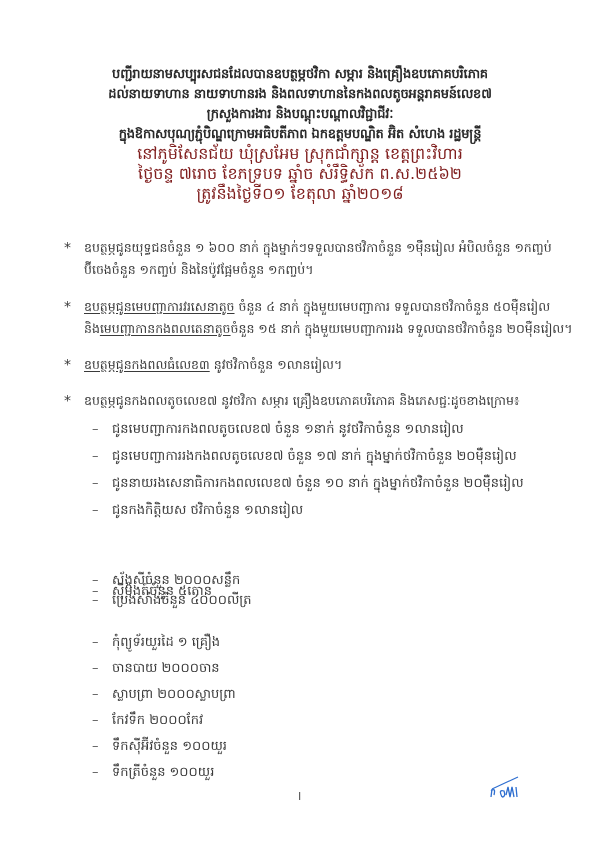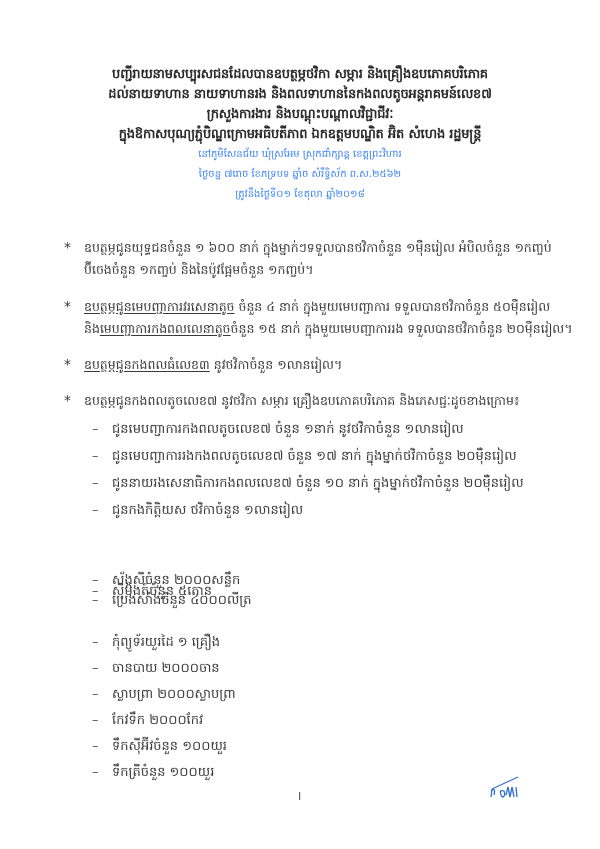--- a/index.html
+++ b/index.html
@@ -7,21 +7,21 @@
     width: 600px; height: 849px; background: #ffffff; position: relative; overflow: hidden;
     font-family: "DejaVu Sans", sans-serif; color: #3a3a3a;
   }
   .page { position: absolute; left: 0; top: 0; width: 600px; height: 849px; }
   .header { position: absolute; left: 60px; top: 64px; width: 480px; text-align: center; }
   .header .title-line {
     font-family: "DejaVu Sans", sans-serif; font-weight: bold; font-size: 13px;
     line-height: 20px; color: #2a2a2a; white-space: nowrap; letter-spacing: -0.2px;
   }
   .header .sub-line {
-    font-size: 10px; line-height: 20px; color: #3b82f6; white-space: nowrap;
+    font-size: 16px; line-height: 20px; color: #7f1d1d; white-space: nowrap;
   }
   .item { position: absolute; left: 64px; width: 480px; font-size: 12.5px; line-height: 22px; color: #3a3a3a; }
   .item .star { position: absolute; left: 0; top: -1px; font-size: 14px; }
   .item .txt { margin-left: 20px; display: block; }
   .item .line2 { display: block; margin-left: 20px; }
   .u { text-decoration: underline; text-underline-offset: 2px; }
   .sub { position: absolute; left: 92px; font-size: 13px; line-height: 22px; color: #3a3a3a; white-space: nowrap; }
   .sub .dash { display: inline-block; width: 20px; color: #555; }
   .page-num { position: absolute; left: 298px; top: 790px; font-size: 11px; color: #555; }
   .signature { position: absolute; left: 488px; top: 775px; width: 40px; height: 30px; }
@@ -43,21 +43,21 @@
 
   <div class="item" style="top:237px;">
     <span class="star">*</span>
     <span class="txt" style="white-space:nowrap;">ឧបត្ថម្ភជូនយុទ្ធជនចំនួន ១ ៦០០ នាក់ ក្នុងម្នាក់ៗទទួលបានថវិកាចំនួន ១ម៉ឺនរៀល អំបិលចំនួន ១កញ្ចប់</span>
     <span class="line2">ប៊ីចេងចំនួន ១កញ្ចប់ និងនៃប៉ូវផ្អែមចំនួន ១កញ្ចប់។</span>
   </div>
 
   <div class="item" style="top:296px;">
     <span class="star">*</span>
     <span class="txt" style="white-space:nowrap;"><span class="u">ឧបត្ថម្ភជូនមេបញ្ជាការវរសេនាតូច</span><span> ចំនួន ៤ នាក់ ក្នុងមួយមេបញ្ជាការ ទទួលបានថវិកាចំនួន ៥០ម៉ឺនរៀល</span></span>
-    <span class="line2" style="white-space:nowrap;"><span>និង</span><span class="u">មេបញ្ជាការកងពលលេនាតូច</span><span>ចំនួន ១៥ នាក់ ក្នុងមួយមេបញ្ជាការរង ទទួលបានថវិកាចំនួន ២០ម៉ឺនរៀល។</span></span>
+    <span class="line2" style="white-space:nowrap;"><span>និង</span><span class="u">មេបញ្ជាកានកងពលតេនាតូច</span><span>ចំនួន ១៥ នាក់ ក្នុងមួយមេបញ្ជាការរង ទទួលបានថវិកាចំនួន ២០ម៉ឺនរៀល។</span></span>
   </div>
 
   <div class="item" style="top:354px;">
     <span class="star">*</span>
     <span class="txt"><span class="u">ឧបត្ថម្ភជូនកងពលធំលេខ៣</span><span> នូវថវិកាចំនួន ១លានរៀល។</span></span>
   </div>
 
   <div class="item" style="top:390px;">
     <span class="star">*</span>
     <span class="txt" style="white-space:nowrap;">ឧបត្ថម្ភជូនកងពលតូចលេខ៧ នូវថវិកា សម្ភារ គ្រឿងឧបភោគបរិភោគ និងភេសជ្ជៈដូចខាងក្រោម៖</span>

